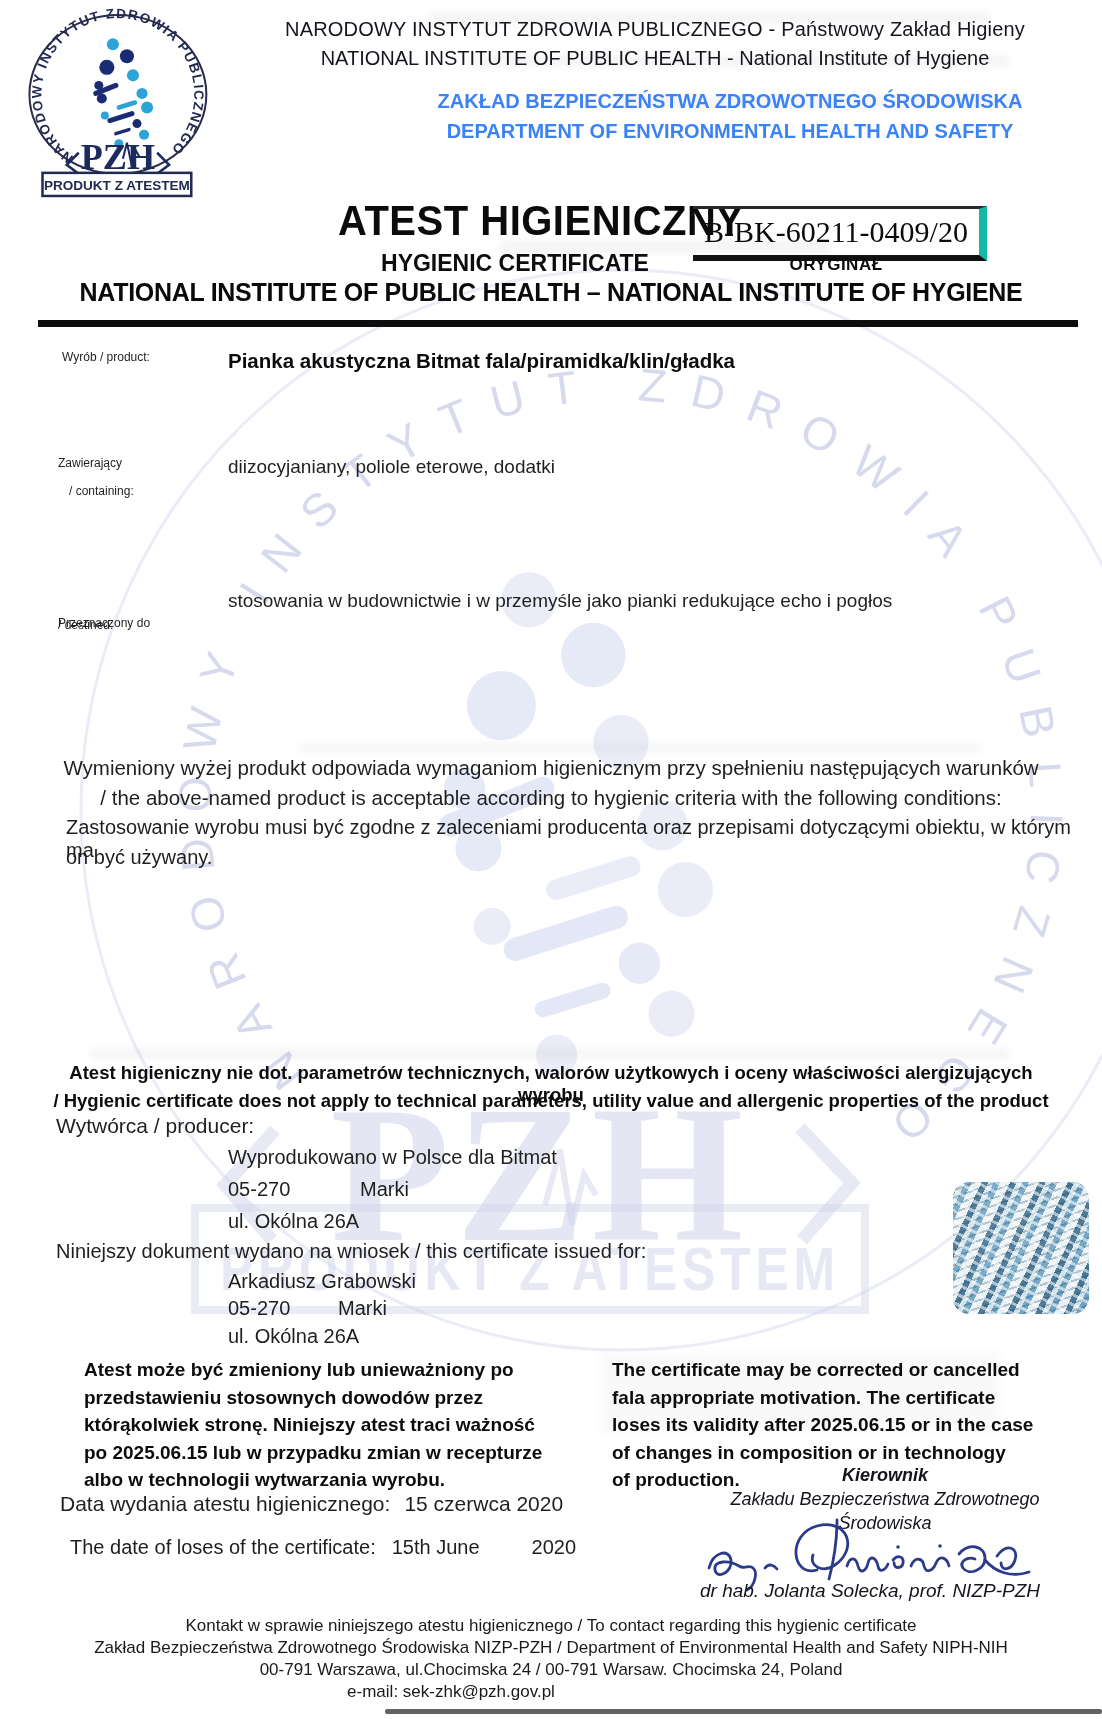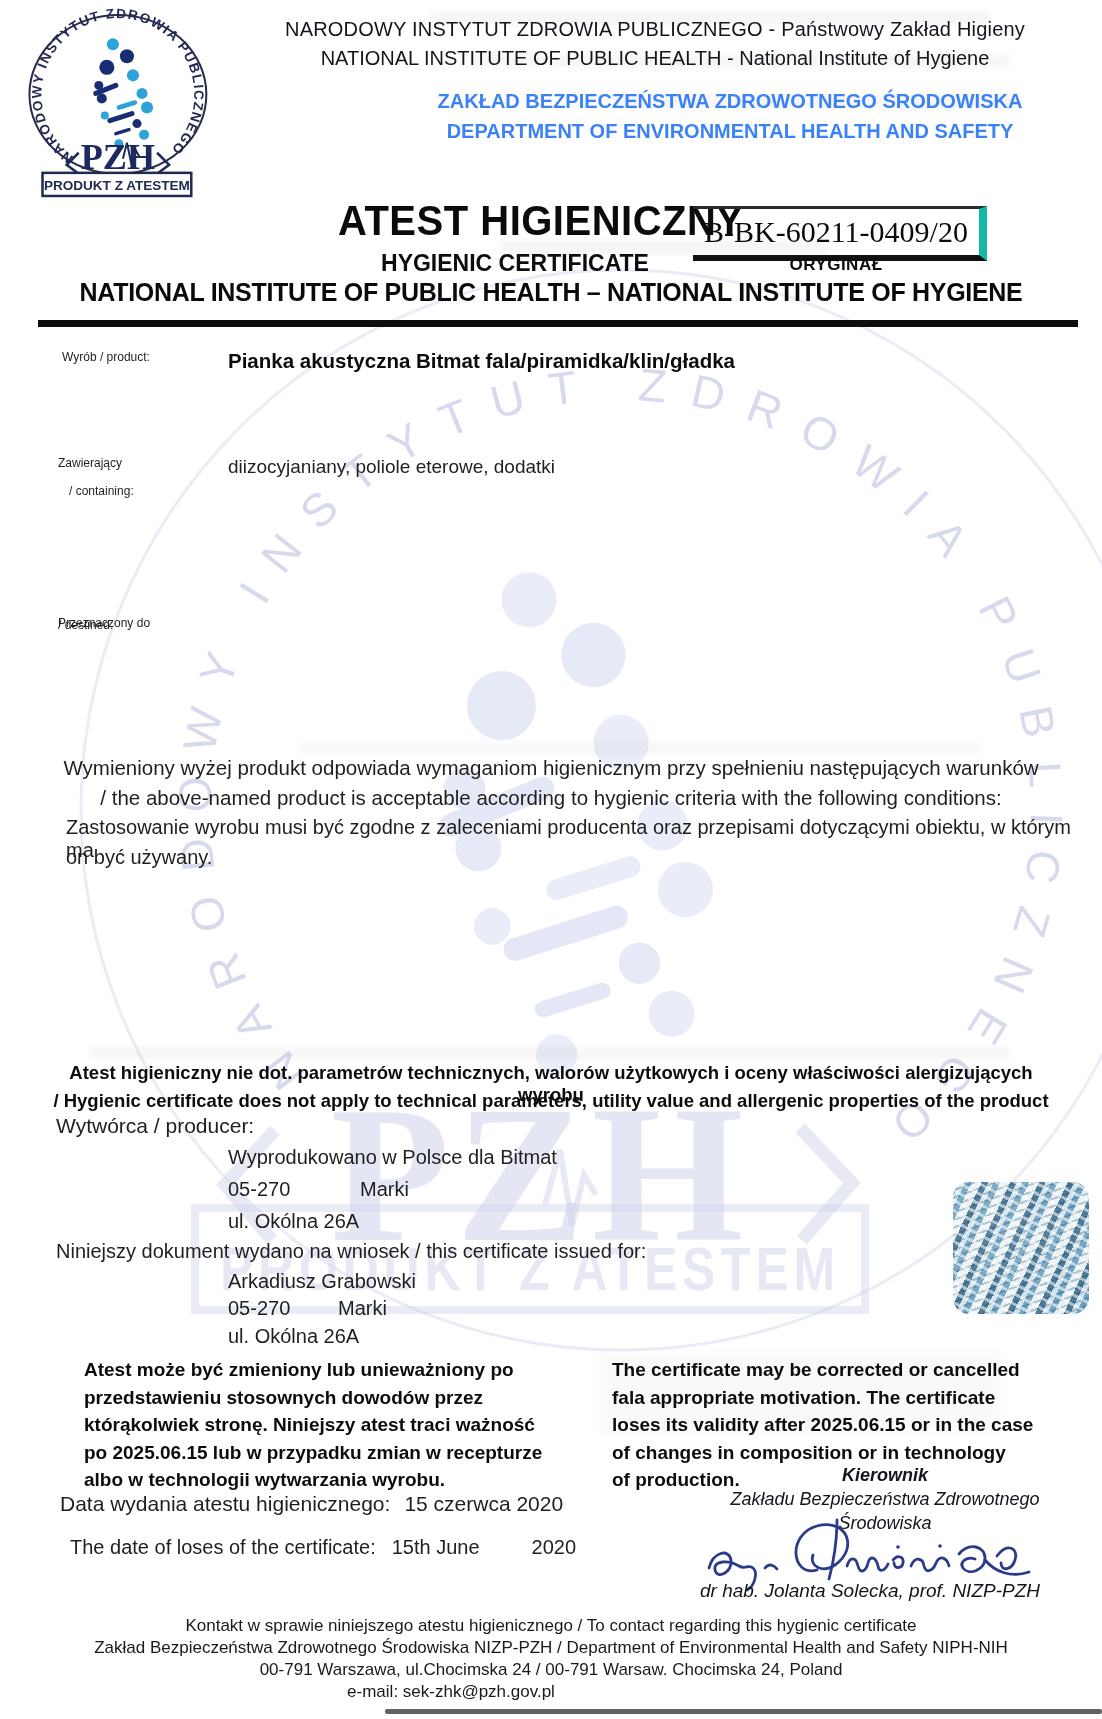--- a/index.html
+++ b/index.html
@@ -144,20 +144,21 @@
 
   <div class="abs lbl" style="left:62px;top:350px;">Wyrób / product:</div>
   <div class="abs b" style="left:228px;top:349px;font-size:20.5px;color:#0c0c0c;">Pianka akustyczna Bitmat fala/piramidka/klin/gładka</div>
 
   <div class="abs lbl" style="left:58px;top:456px;">Zawierający</div>
   <div class="abs lbl" style="left:58px;top:484px;margin-left:11px;">/ containing:</div>
   <div class="abs val" style="left:228px;top:456px;">diizocyjaniany, poliole eterowe, dodatki</div>
 
   <div class="abs lbl" style="left:58px;top:590px;margin-top:26px;">Przeznaczony do</div>
   <div class="abs lbl" style="left:58px;top:618px;">/ destined:</div>
+  <div class="abs val" style="left:228px;top:590px;">stosowania w budownictwie i w przemyśle jako pianki redukujące echo i pogłos</div>
 
   <div class="abs ctr" style="left:40px;top:756px;width:1022px;font-size:20.5px;">Wymieniony wyżej produkt odpowiada wymaganiom higienicznym przy spełnieniu następujących warunków</div>
   <div class="abs ctr" style="left:40px;top:786px;width:1022px;font-size:20.5px;">/ the above-named product is acceptable according to hygienic criteria with the following conditions:</div>
   <div class="abs" style="left:66px;top:816px;font-size:20px;">Zastosowanie wyrobu musi być zgodne z zaleceniami producenta oraz przepisami dotyczącymi obiektu, w którym ma</div>
   <div class="abs" style="left:66px;top:846px;font-size:20px;">on być używany.</div>
 
   <div class="abs ctr b" style="left:40px;top:1062px;width:1022px;font-size:18.5px;color:#0c0c0c;">Atest higieniczny nie dot. parametrów technicznych, walorów użytkowych i oceny właściwości alergizujących wyrobu</div>
   <div class="abs ctr b" style="left:40px;top:1090px;width:1022px;font-size:18.5px;color:#0c0c0c;">/ Hygienic certificate does not apply to technical parameters, utility value and allergenic properties of the product</div>
 
   <div class="abs" style="left:56px;top:1114px;font-size:21px;">Wytwórca / producer:</div>

